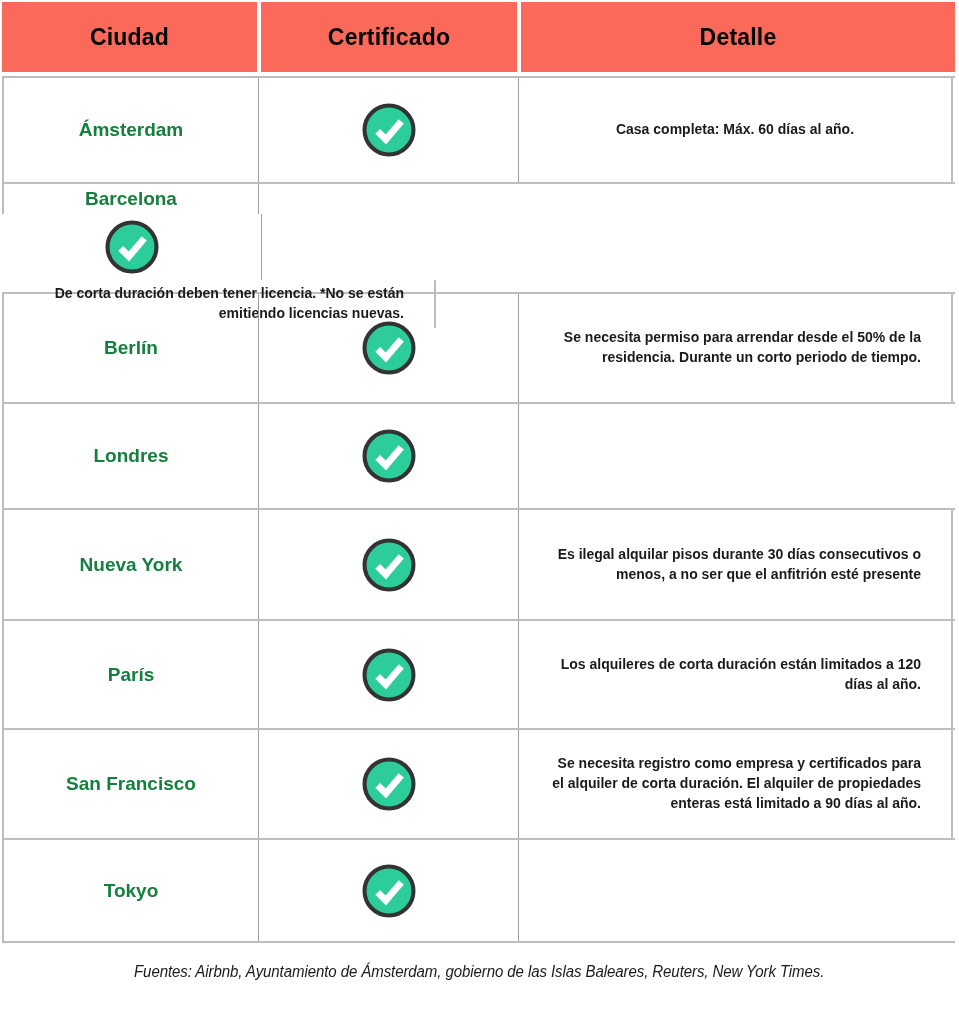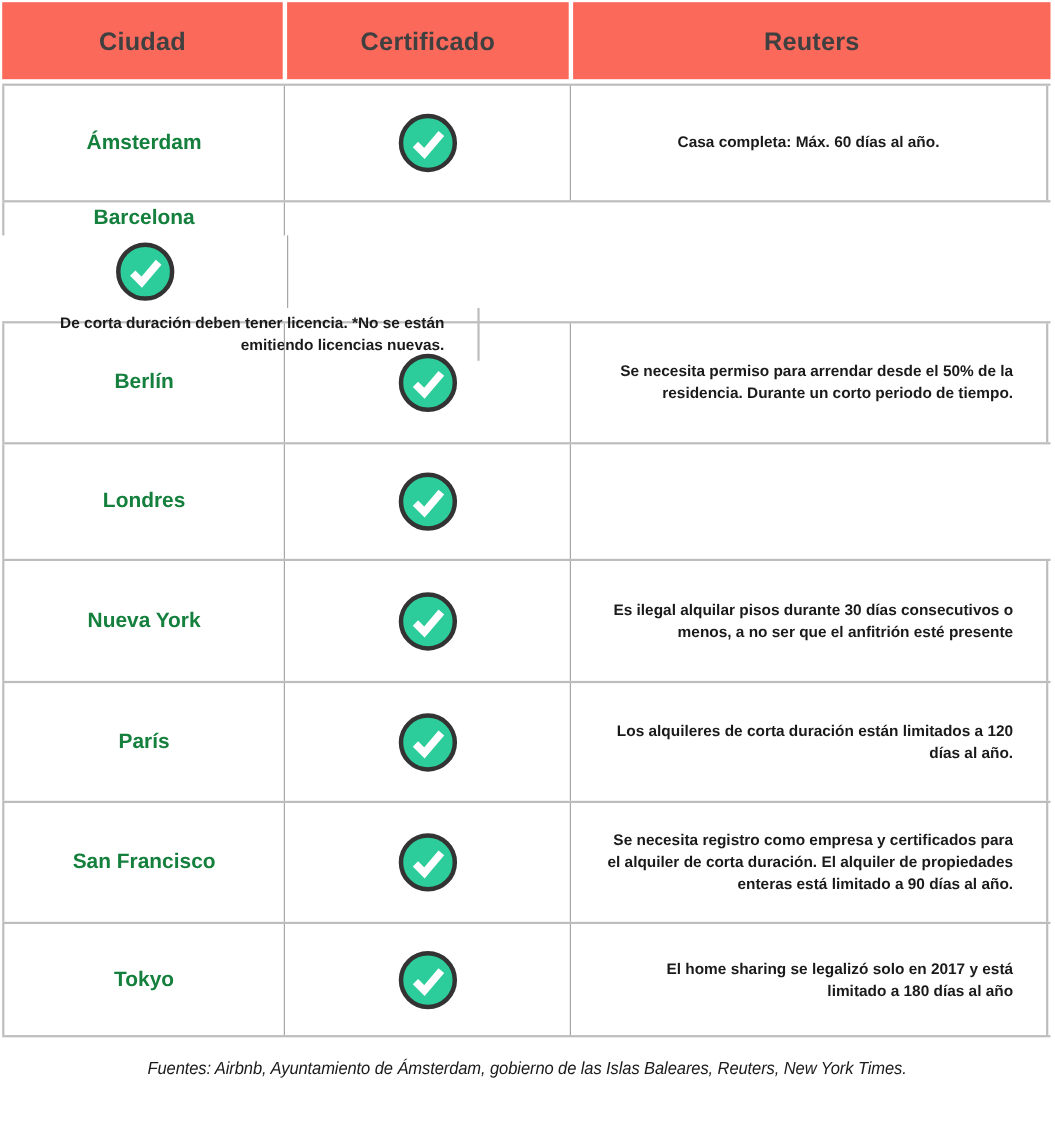--- a/index.html
+++ b/index.html
@@ -31,21 +31,21 @@
     display: flex;
   }
   .th {
     background: #fb695b;
     display: flex;
     align-items: center;
     justify-content: center;
     box-sizing: border-box;
   }
   .th-label {
-    color: #404040;
+    color: #000000;
     font-weight: bold;
     font-size: 23px;
     letter-spacing: 0.2px;
     text-align: right;
     line-height: 1;
   }
   .th-city    { width: 255px; margin-right: 4px; }
   .th-cert    { width: 256px; margin-right: 4px; }
   .th-detail  { width: 434px; }
 
@@ -129,21 +129,21 @@
 <div class="page">
 
   <div class="table-header">
     <div class="th th-city">
       <span class="th-label">Ciudad</span>
     </div>
     <div class="th th-cert">
       <span class="th-label">Certificado</span>
     </div>
     <div class="th th-detail">
-      <span class="th-label">Reuters</span>
+      <span class="th-label">Detalle</span>
     </div>
   </div>
 
   <div class="table-body" id="table-body">
   <div class="row" style="height: 106px;">
     <div class="cell cell-city">
       <span class="city-name">Ámsterdam</span>
     </div>
     <div class="cell cell-cert">
       <span>
@@ -262,23 +262,20 @@
       <span class="city-name">Tokyo</span>
     </div>
     <div class="cell cell-cert">
       <span>
         <svg class="check-icon" viewBox="0 0 64 64" aria-hidden="true">
           <circle cx="32" cy="32" r="27" fill="#2dcc9b" stroke="#333333" stroke-width="4.5"></circle>
           <path d="M19.5 33.5 L28.5 42.5 L45.5 22.5" fill="none" stroke="#ffffff" stroke-width="7.5" stroke-linecap="butt" stroke-linejoin="miter"></path>
         </svg>
       </span>
     </div>
-    <div class="cell cell-detail">
-      <span class="detail-text">El home sharing se legalizó solo en 2017 y está limitado a 180 días al año</span>
-    </div>
   </div>
 </div>
 
   <div class="footer">
     <span class="footer-text">Fuentes: Airbnb, Ayuntamiento de Ámsterdam, gobierno de las Islas Baleares, Reuters, New York Times.</span>
   </div>
 
 </div>
 
 </body></html>

